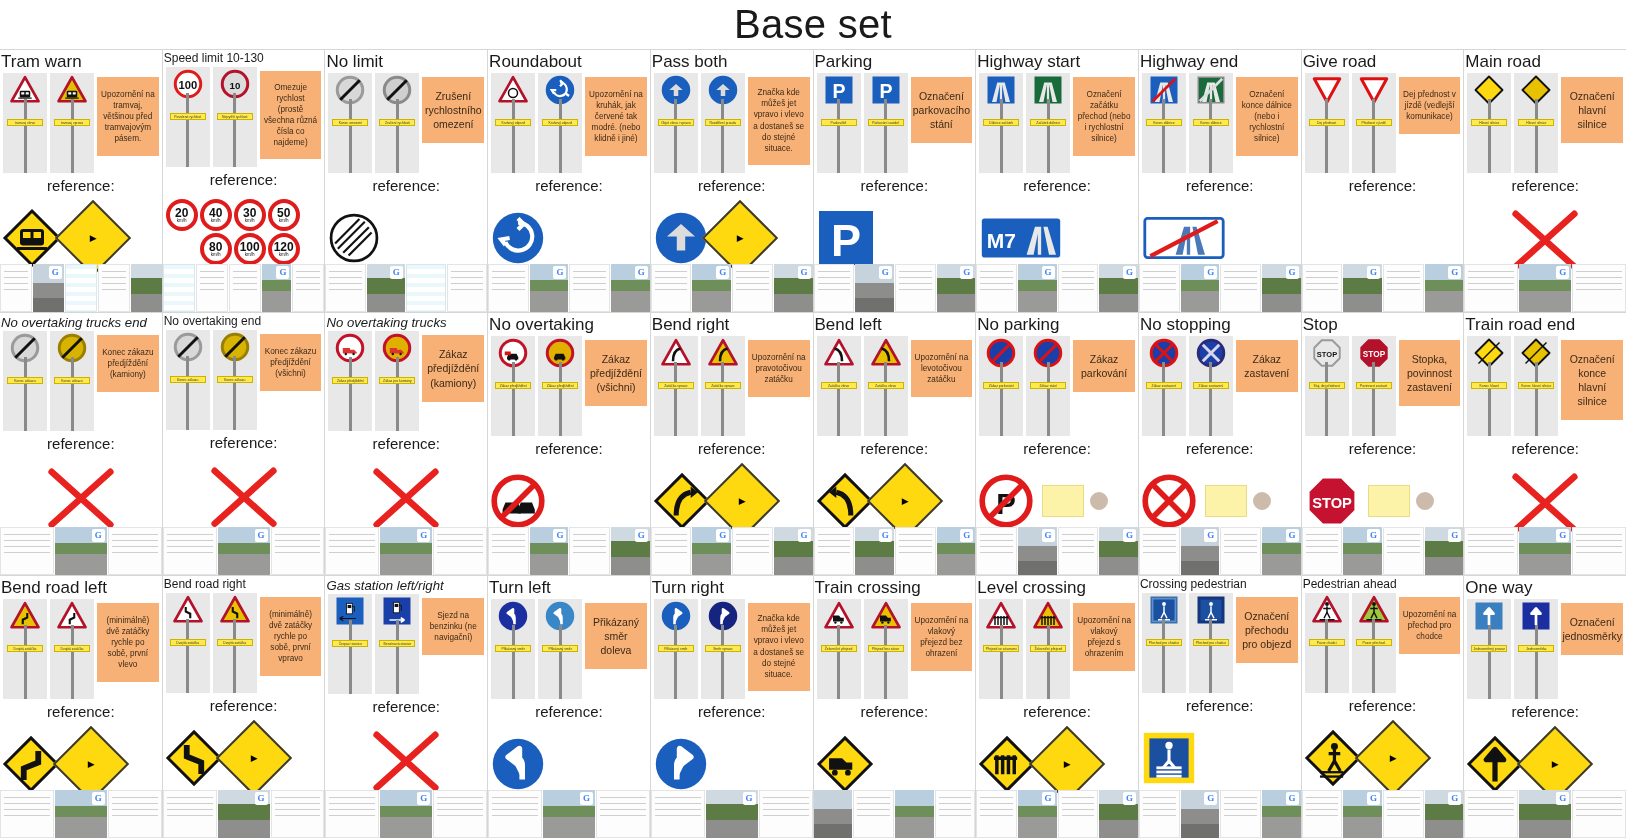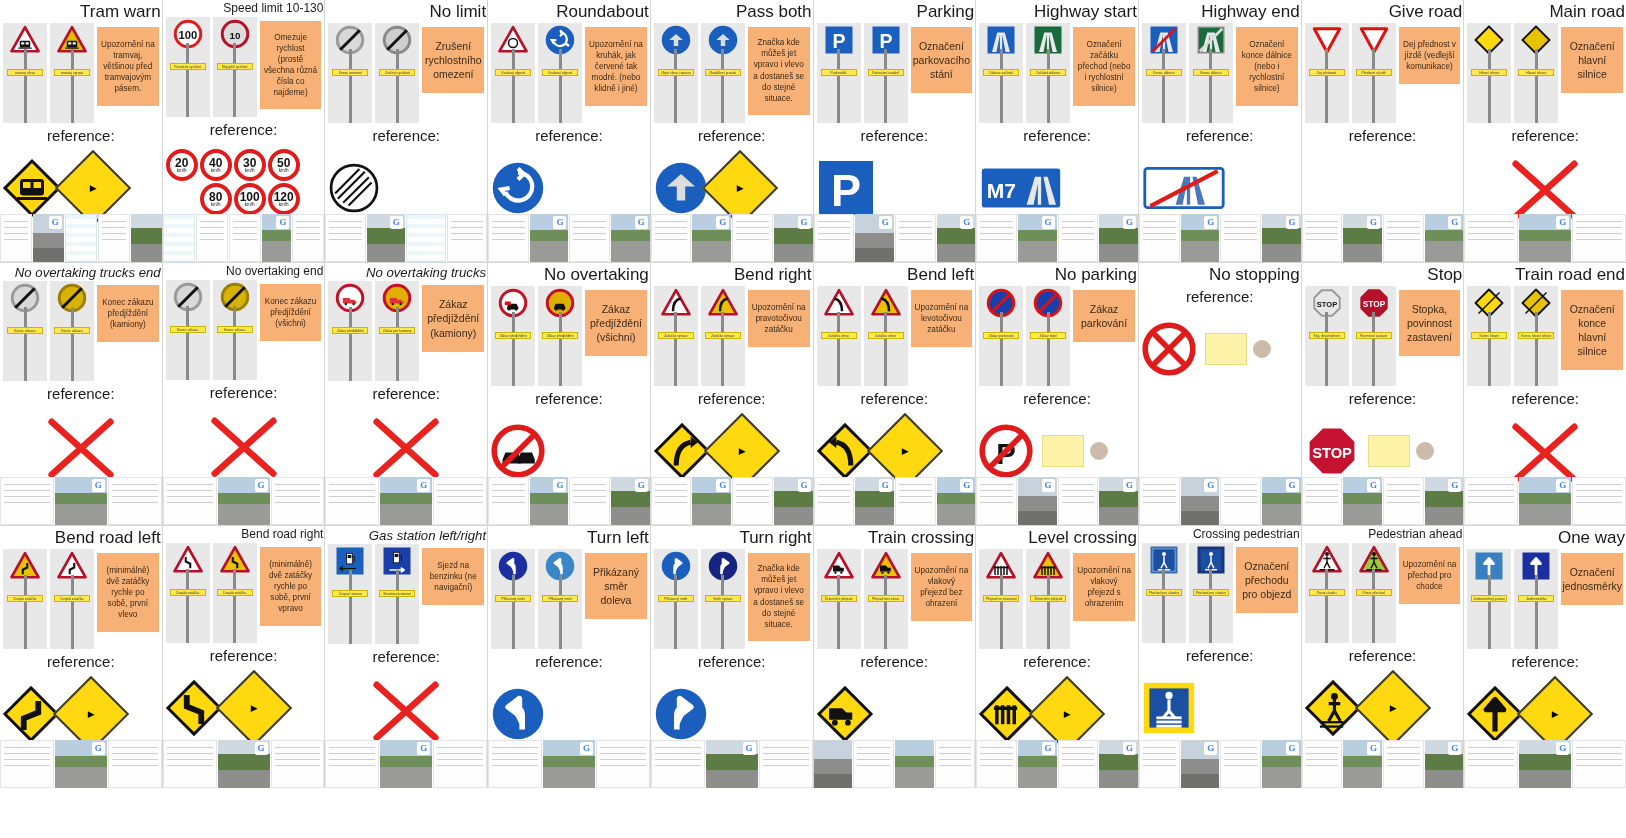--- a/index.html
+++ b/index.html
@@ -28,21 +28,21 @@
   .band:last-child { border-bottom:none; }
   .cell {
     flex:1 1 0; min-width:0; position:relative;
     border-right:1px solid #d6d6d6;
     display:flex; flex-direction:column;
     overflow:hidden; background:#fff;
   }
   .cell:last-child { border-right:none; }
 
   .cell-title {
-    text-align:right; font-size:17px; color:#1a1a1a;
+    text-align:left; font-size:17px; color:#1a1a1a;
     padding:2px 1px 1px; white-space:nowrap; line-height:1.15;
     overflow:hidden;
   }
   .cell-title.small { font-size:12px; }
   .cell-title.xsmall { font-size:13.2px;font-style:italic; }
 
   
   .signrow { display:flex; align-items:flex-start; gap:3px; padding:0 3px; height:102px; }
   .post {
     width:44px; height:100px; background:#e8e8e8; position:relative;
@@ -131,20 +131,23 @@
   .yd-inner { transform:rotate(-45deg); font-size:9px; }
 
   .note-yellow { width:42px; height:32px; background:#fdf3a8; border:1px solid #e8dc86; }
   .avatar-c { width:22px; height:22px; border-radius:50%; background:#cba; border:2px solid #fff; }
 </style>
 </head>
 <body>
 
 <div class="sheet">
 
+  <div class="title-row">
+    <div class="title">Base set</div>
+  </div>
 
   <div class="grid" id="grid">
       <div class="band">
         <div class="cell">
           <div class="cell-title ">Tram warn</div>
           <div class="signrow">
             <div class="post">
               <div class="head"><svg viewBox="0 0 40 40" width="30" height="30">
                   <path d="M20 3 L38 35 L2 35 Z" fill="#fff" stroke="#b3122a" stroke-width="3.5" stroke-linejoin="round"></path>
                   <rect x="13" y="21" width="14" height="9" rx="1.5" fill="#111"></rect>
@@ -1123,20 +1126,39 @@
                 <span class="docline" style="top:24px"></span>
               </div>
               <div class="th photo-grass">
                 <span class="glogo">G</span>
               </div>
             </div>
           </div>
         </div>
         <div class="cell">
           <div class="cell-title ">No stopping</div>
+          <div class="signrow">
+            <div class="post">
+              <div class="head"><svg viewBox="0 0 40 40" width="30" height="30">
+                  <circle cx="20" cy="20" r="17" fill="#1b3fa8" stroke="#d11" stroke-width="4"></circle>
+                  <path d="M9 9 L31 31 M31 9 L9 31" stroke="#d11" stroke-width="4"></path>
+                </svg></div>
+              <div class="pole"></div>
+              <div class="tag">Zákaz zastavení</div>
+            </div>
+            <div class="post">
+              <div class="head"><svg viewBox="0 0 40 40" width="30" height="30">
+                  <circle cx="20" cy="20" r="17" fill="#1b3fa8" stroke="#2a2a7a" stroke-width="4"></circle>
+                  <path d="M9 9 L31 31 M31 9 L9 31" stroke="#d8d8e8" stroke-width="4"></path>
+                </svg></div>
+              <div class="pole"></div>
+              <div class="tag">Zákaz zastavení</div>
+            </div>
+            <div class="note big">Zákaz zastavení</div>
+          </div>
           <div class="ref-label">reference:</div>
           <div class="ref-body">
             <div class="ref-items">
               <div class="rs">
                 <svg viewBox="0 0 40 40" width="56" height="56">
                   <circle cx="20" cy="20" r="17" fill="#fff" stroke="#e01b1b" stroke-width="4"></circle>
                   <path d="M9 9 L31 31 M31 9 L9 31" stroke="#e01b1b" stroke-width="4"></path>
                 </svg>
               </div>
               <div class="rs"></div>

